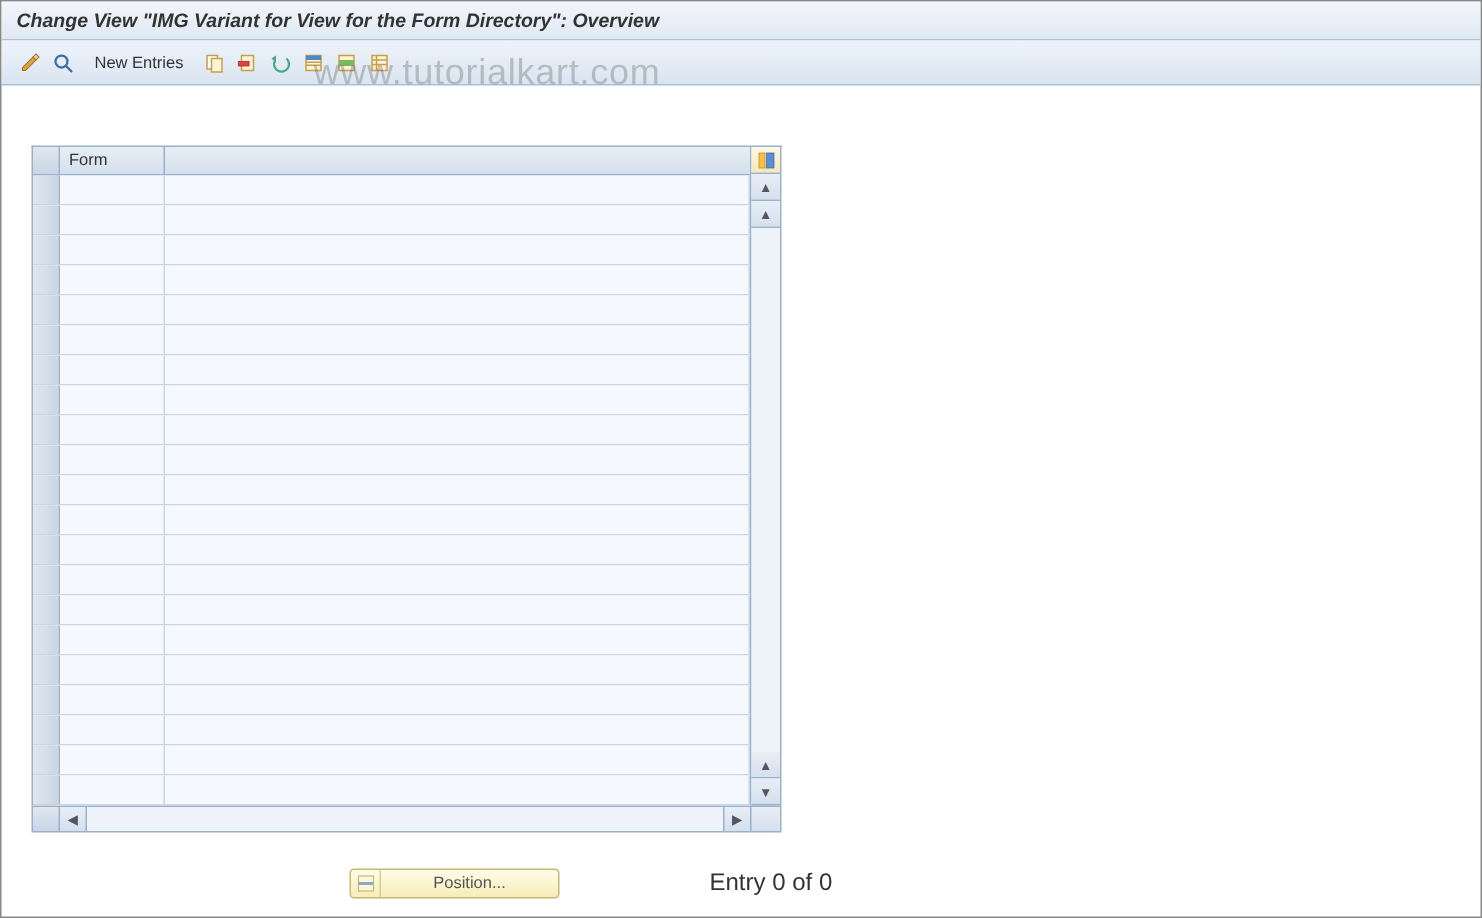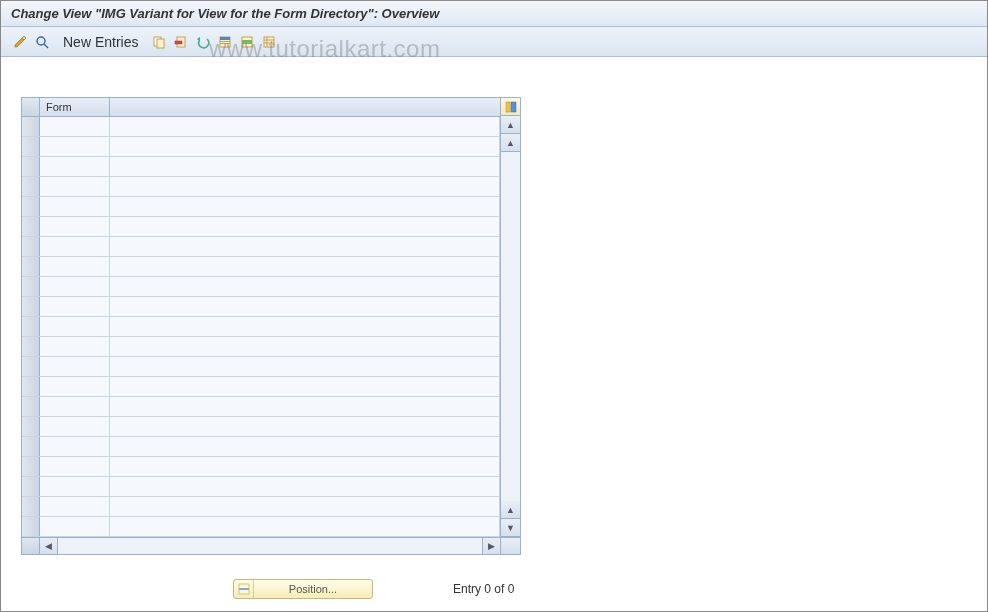--- a/index.html
+++ b/index.html
@@ -34,21 +34,21 @@
     .toolbar-icon {
       width: 18px;
       height: 18px;
       display: flex;
       align-items: center;
       justify-content: center;
       cursor: pointer;
       border-radius: 2px;
     }
     .new-entries {
-      font-size: 14px;
+      font-size: 11px;
       color: #333;
       padding: 2px 8px;
       cursor: pointer;
       border-radius: 2px;
     }
     .watermark {
       position: absolute;
       top: 34px;
       left: 208px;
       font-size: 24px;
@@ -158,21 +158,21 @@
     .hscroll-track { flex:1; background:#eef3fa;}
     .hscroll-corner { width:20px; border-left:1px solid #9bb0cb; background:linear-gradient(#e8eef6,#d4e0ed);}
     .footer {
       position: absolute;
       bottom: 12px;
       left: 0;
       right: 0;
       display: flex;
       align-items: center;
       padding-left: 232px;
-      gap: 80px;
+      gap: 100px;
       margin-top: 34px;
     }
     .position-btn {
       display: flex;
       align-items: center;
       background: linear-gradient(#fefce8, #f7edb8);
       border: 1px solid #c7b873;
       border-radius: 3px;
       height: 20px;
       width: 140px;
@@ -185,21 +185,21 @@
       height: 100%;
       border-right: 1px solid #d8cc8f;
       display: flex;
       align-items: center;
       justify-content: center;
     }
     .position-btn .label-part {
       flex: 1;
       text-align: center;
     }
-    .entry-text { color: #333; font-size: 12px; }
+    .entry-text { color: #333; font-size: 16px; }
     svg { display: block; }
   </style>
 </head>
 <body>
 
 <div class="title-bar">Change View "IMG Variant for View for the Form Directory": Overview</div>
 
 <div class="toolbar">
   <div class="toolbar-icon">
     <svg width="14" height="14" viewBox="0 0 14 14">

